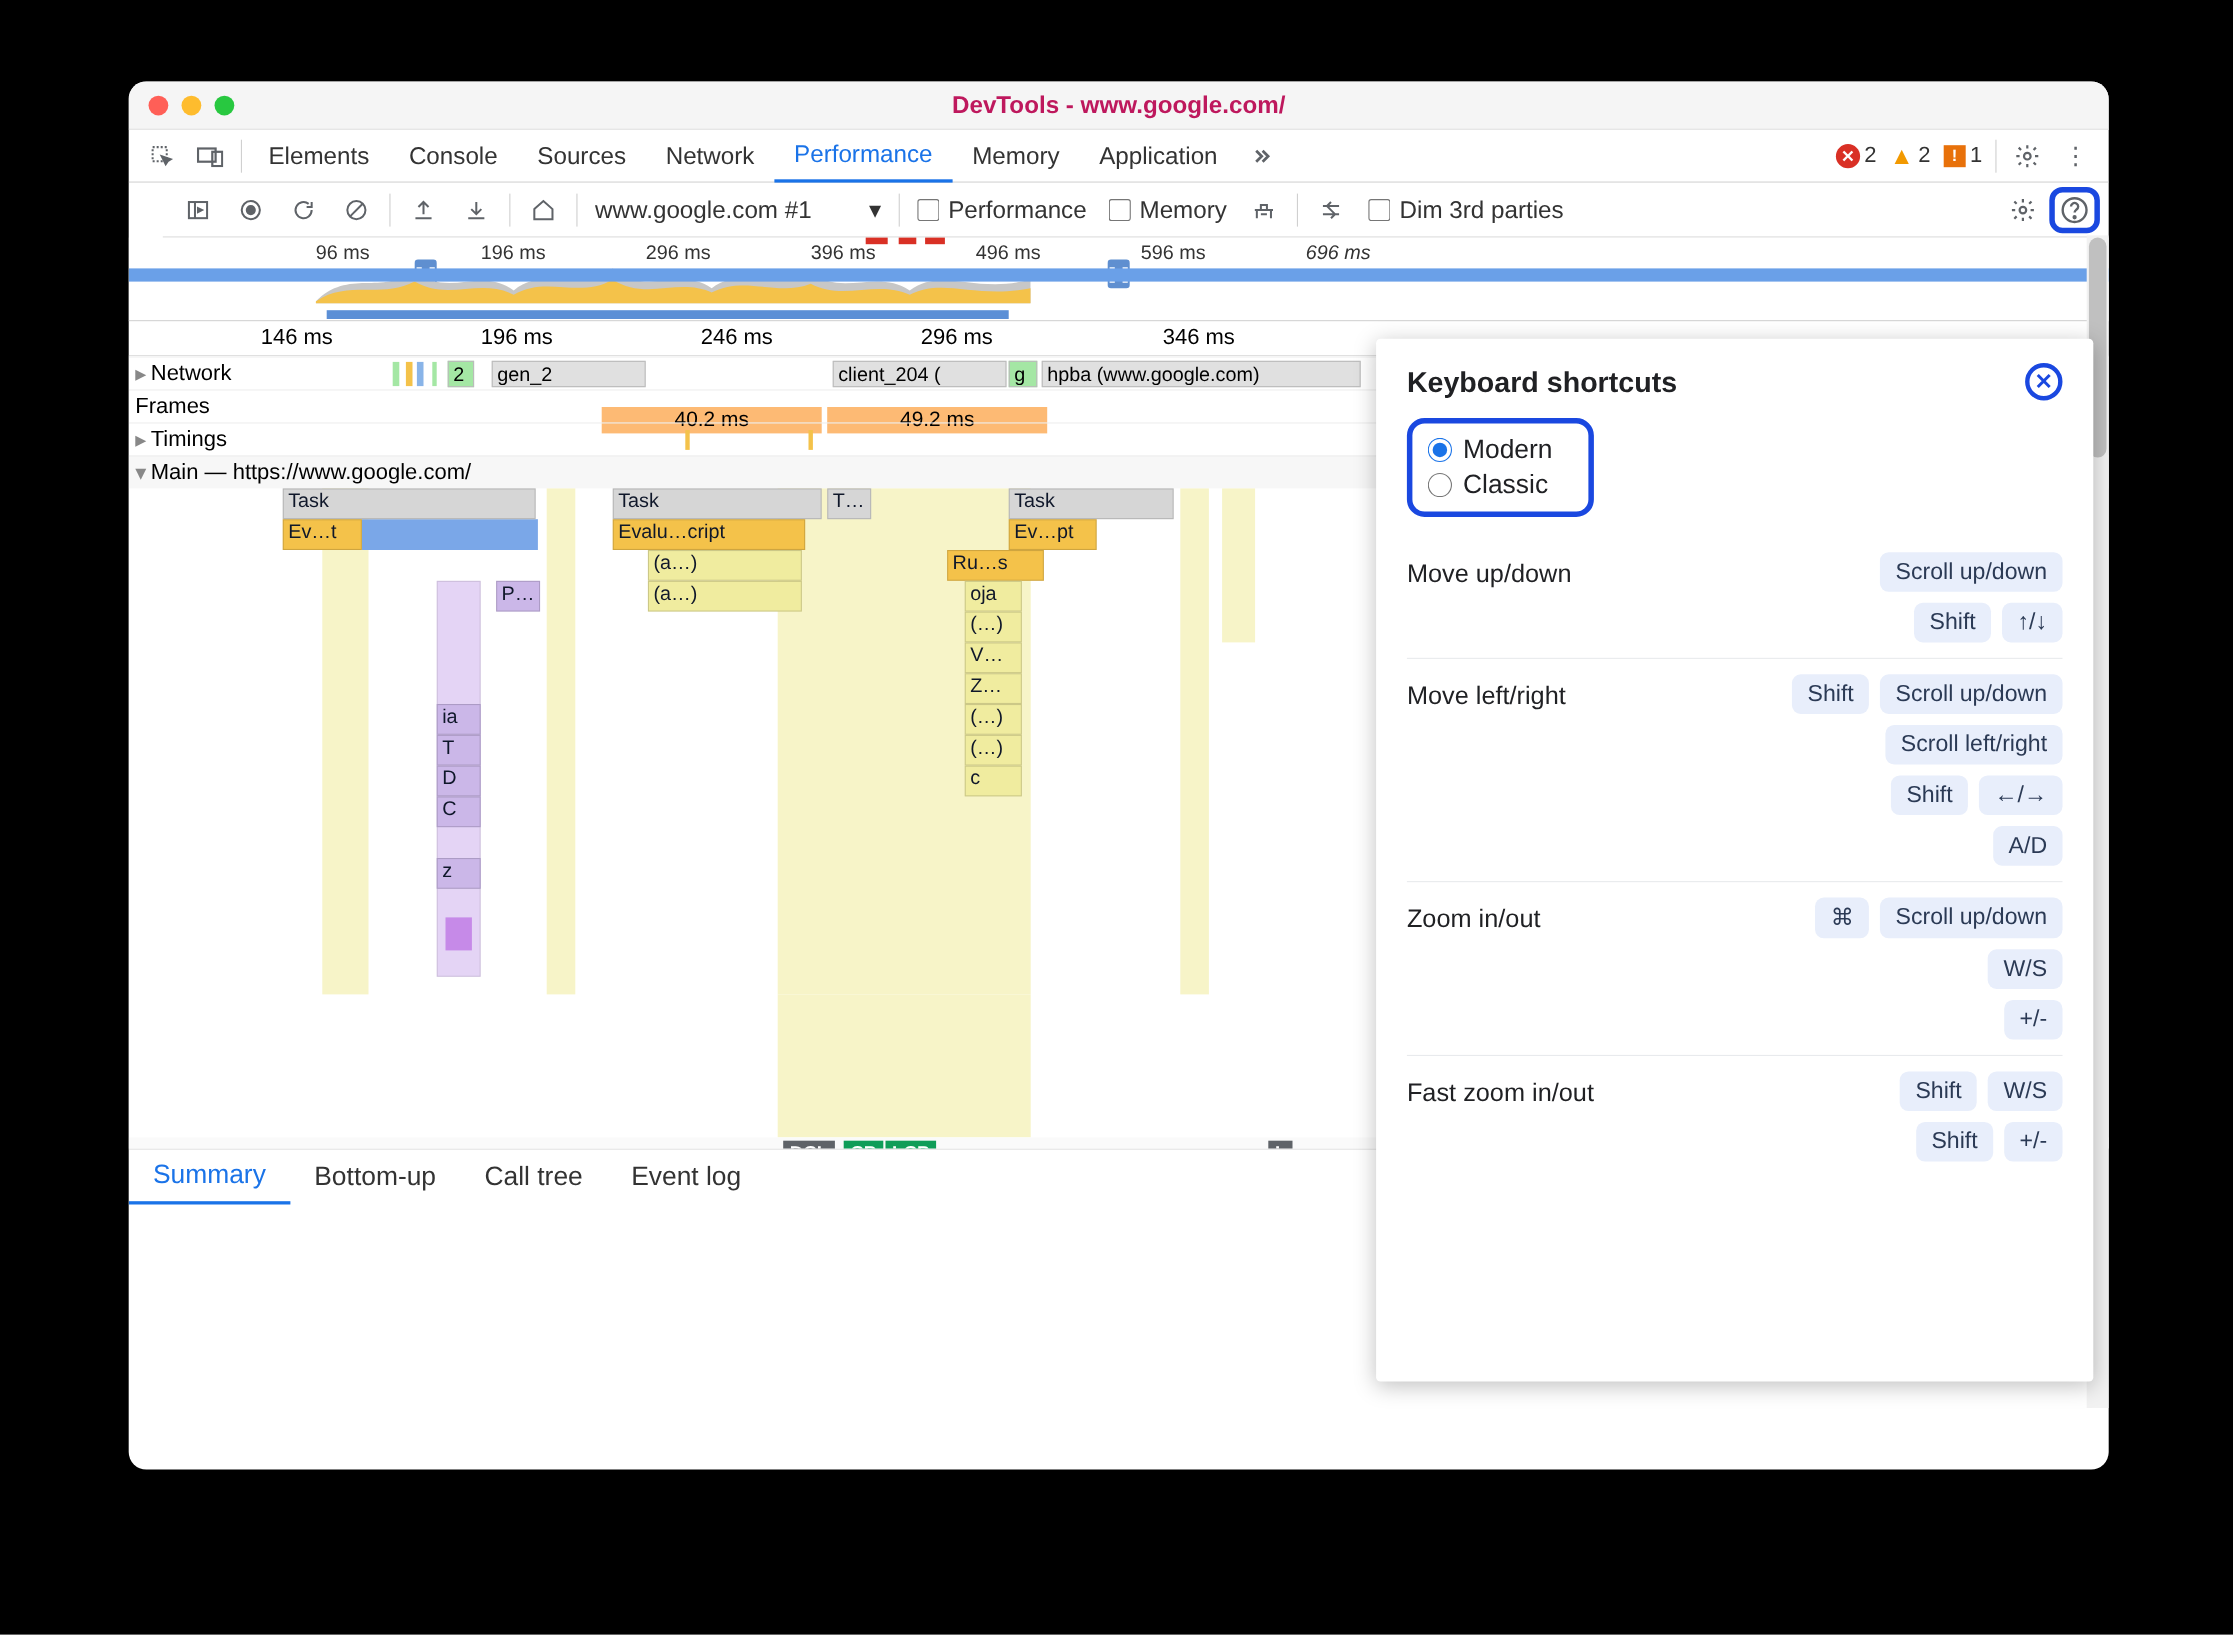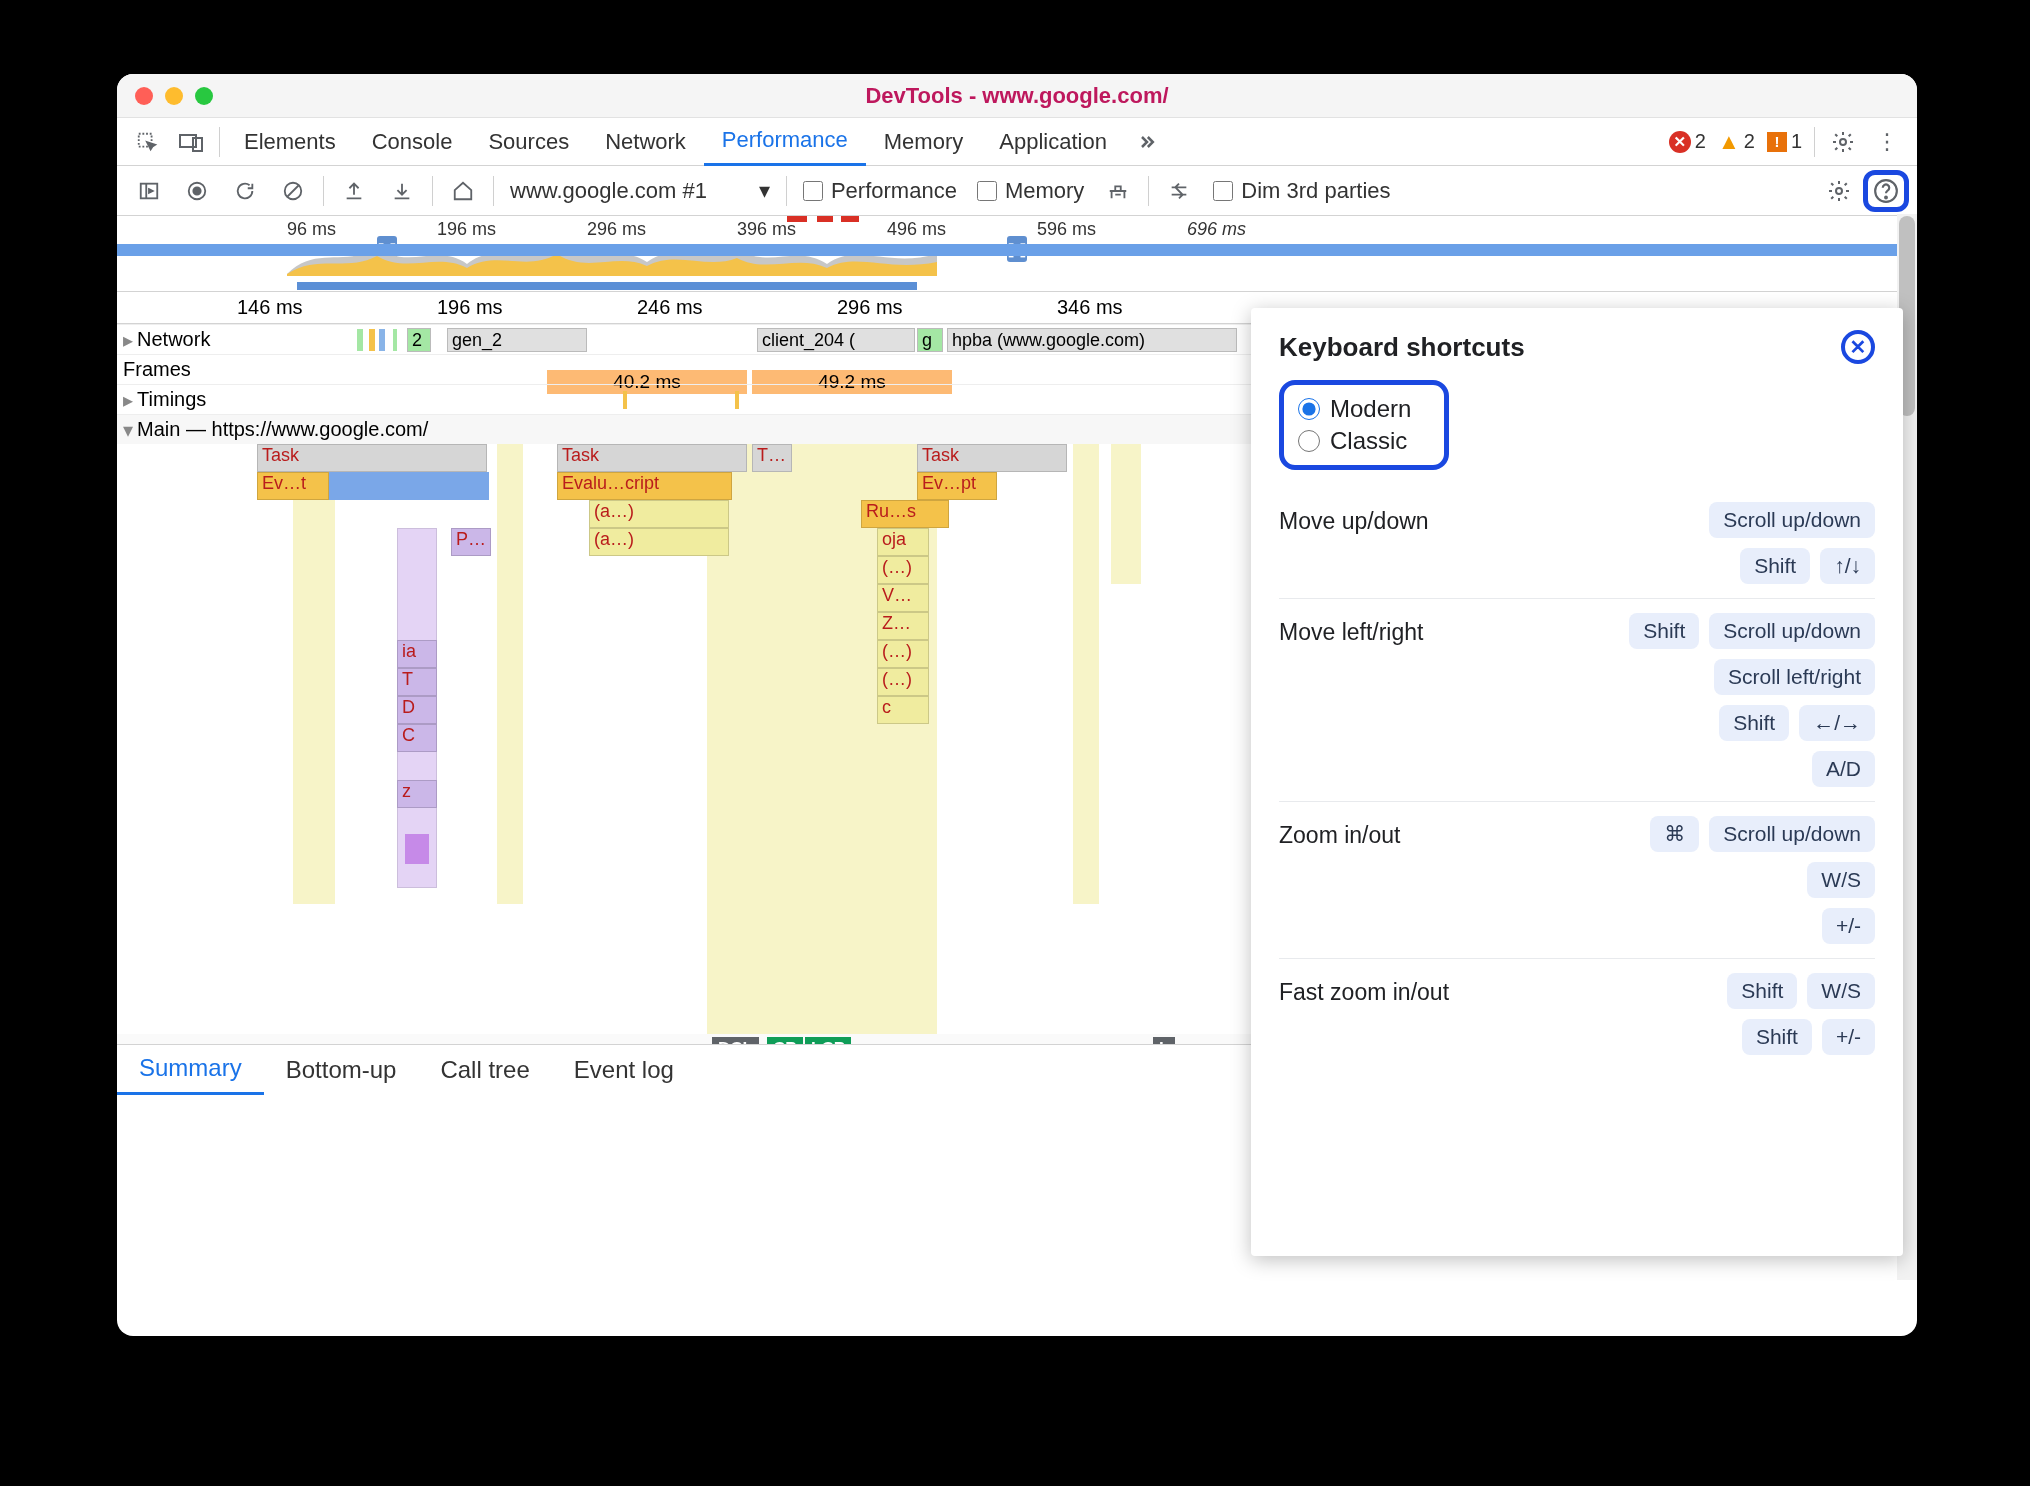--- a/index.html
+++ b/index.html
@@ -23,21 +23,21 @@
   }
   .ticon { width: 32px; height: 32px; display:flex; align-items:center; justify-content:center; margin: 0 6px; color:#5f6368;}
   .vr { width:1px; height:30px; background:#d0d0d0; margin: 0 6px; }
   .tab { padding: 0 18px; height:48px; display:flex; align-items:center; cursor:pointer; }
   .tab.active { color:#1a73e8; border-bottom: 3px solid #1a73e8; font-weight:500; }
   .spacer { flex: 1; }
   .badge { display:flex; align-items:center; gap:4px; margin: 0 6px; font-size:20px; }
   .bcircle { width:22px; height:22px; border-radius:50%; display:flex; align-items:center; justify-content:center; color:#fff; font-size:15px; font-weight:bold;}
   .toolbar2 {
     height: 50px; border-bottom: 1px solid #d3d3d3; display:flex; align-items:center;
-    padding: 0 8px; font-size: 22px; color:#333; gap: 0;
+    padding: 0 8px; font-size: 22px; color:#333; gap: 0; margin-left: 31px;
   }
   .toolbar2 .ticon { margin: 0 8px; }
   .sel { display:flex; align-items:center; gap:6px; padding: 0 10px; }
   .chk { display:flex; align-items:center; gap:8px; margin: 0 10px; }
   .chk input { width:20px; height:20px; }
   .helpring { border: 5px solid #1a48e0; border-radius: 12px; padding: 0px 2px; display:flex; align-items:center;}
   .overview {
     height: 76px; background:#fff; border-bottom:1px solid #d3d3d3; position:relative;
     font-size: 18px; color:#333;
   }
@@ -47,21 +47,21 @@
   .ovchart { position:absolute; top:18px; left:170px; width:650px; height:42px; }
   .pause { position:absolute; top:20px; width:20px; height:26px; background:#5f8fd0; border-radius:3px; display:flex; align-items:center; justify-content:center; color:#fff; font-size:14px;}
   .ruler { height:32px; border-bottom:1px solid #d3d3d3; position:relative; font-size:20px;}
   .ruler span { position:absolute; top:4px; }
   .tracks { position:relative; height: 720px; overflow:hidden; background:#fff;}
   .trow { height:30px; border-top:1px solid #eee; display:flex; align-items:center; font-size:20px; padding-left:6px; position:relative;}
   .trow .lbl { width: 130px; }
   .netblk { position:absolute; height:24px; top:3px; background:#ddd; border:1px solid #bbb; font-size:18px; display:flex; align-items:center; padding:0 4px; overflow:hidden;}
   .frameblk { position:absolute; height:24px; top:15px; background:#fdba74; font-size:19px; display:flex; align-items:center; justify-content:center;}
   .main-track { position:relative; }
-  .flamebar { position:absolute; height:28px; font-size:18px; color:#b91c1c; padding:0 4px; overflow:hidden; white-space:nowrap; border:1px solid rgba(0,0,0,0.15);}
+  .flamebar { position:absolute; height:28px; font-size:18px; color:#0f172a; padding:0 4px; overflow:hidden; white-space:nowrap; border:1px solid rgba(0,0,0,0.15);}
   .markers { position:relative; height:30px; background:#fafafa;}
   .mark { position:absolute; top:3px; height:24px; color:#fff; font-size:17px; padding:0 6px; display:flex; align-items:center; font-weight:600;}
   .tabs3 { height:50px; border-top:1px solid #d3d3d3; display:flex; align-items:center; font-size:24px; color:#333;}
   .tabs3 div { padding: 0 22px; height:50px; display:flex; align-items:center;}
   .tabs3 .active { color:#1a73e8; border-bottom:3px solid #1a73e8; }
   .scroll-vert { position:absolute; right:0; top:140px; bottom:56px; width:20px; background:#f2f2f2;}
   .scroll-thumb { position:absolute; right:2px; top:142px; width:16px; height:200px; background:#c0c0c0; border-radius:8px;}
 
   .popover {
     position:absolute; right:14px; top:234px; width:652px; height:948px;

